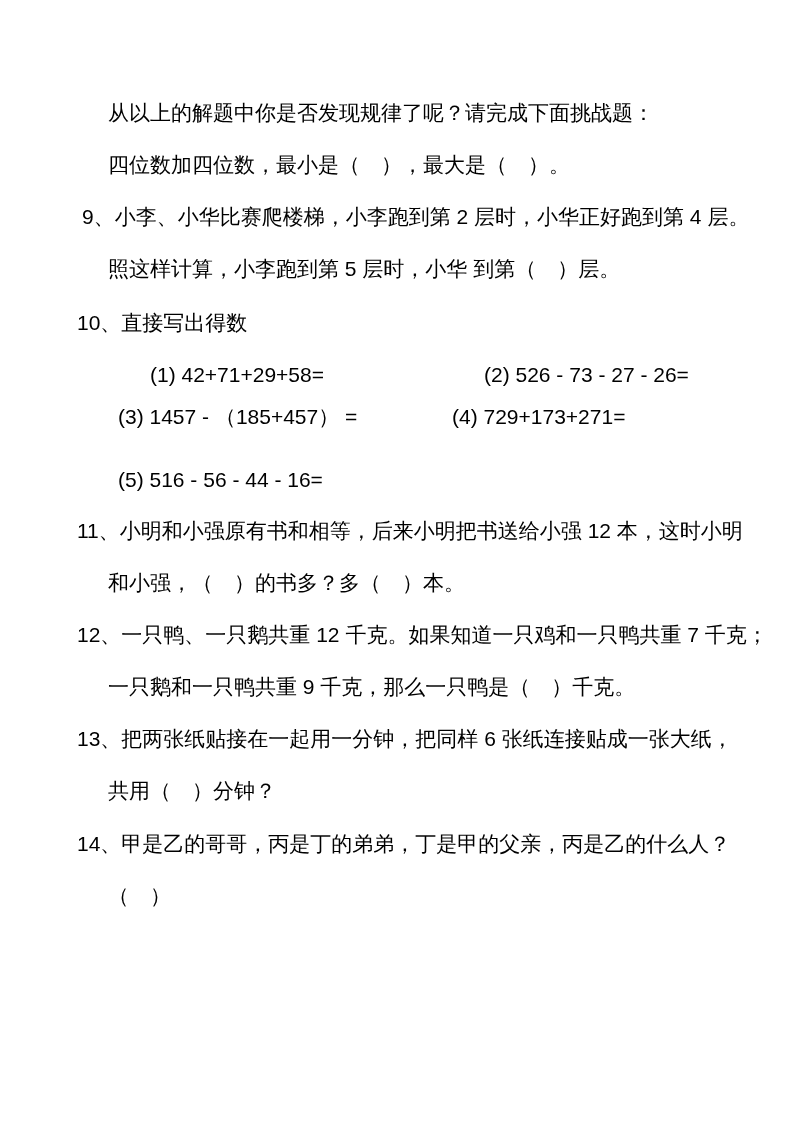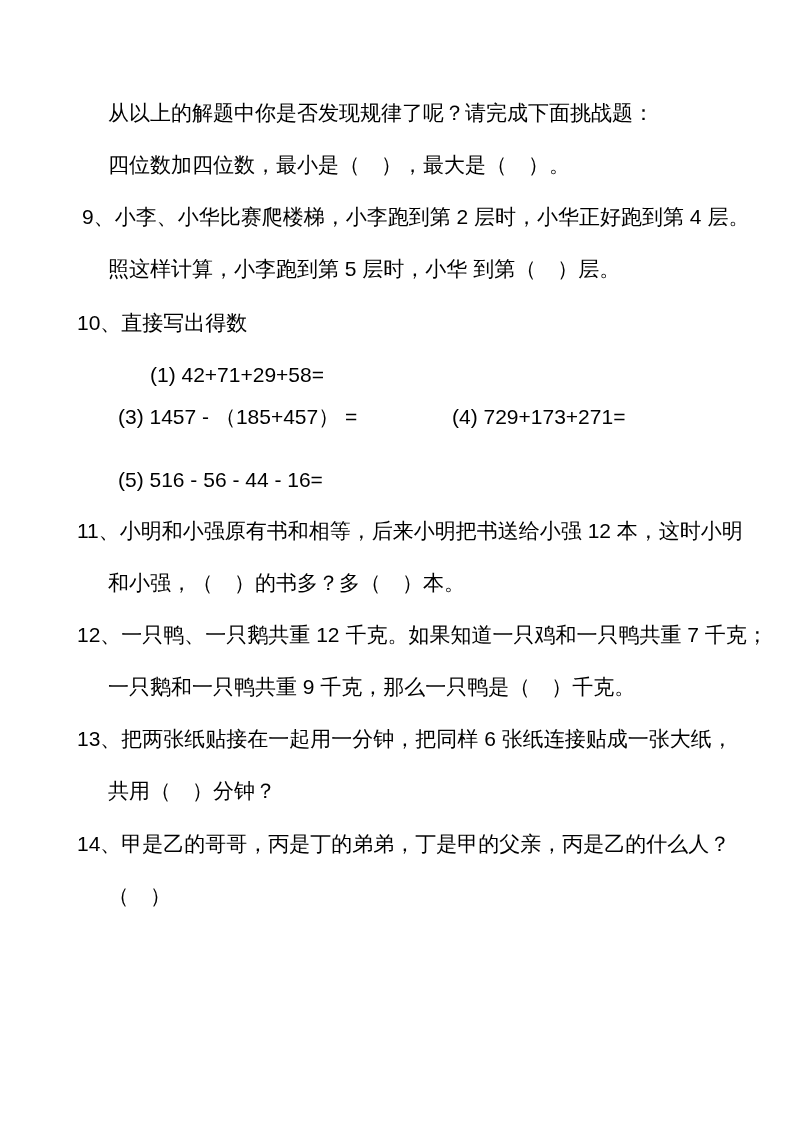--- a/index.html
+++ b/index.html
@@ -63,20 +63,21 @@
   <div class="line l1 ind-body">从以上的解题中你是否发现规律了呢？请完成下面挑战题：</div>
   <div class="line l2 ind-body">四位数加四位数，最小是（　），最大是（　）。</div>
 
   <div class="line l3 ind-num1">9、小李、小华比赛爬楼梯，小李跑到第 2 层时，小华正好跑到第 4 层。</div>
   <div class="line l4 ind-body">照这样计算，小李跑到第 5 层时，小华 到第（　）层。</div>
 
   <div class="line l5 ind-num2">10、直接写出得数</div>
 
   <div class="line l6">
     <span class="col-left">(1) 42+71+29+58=</span>
+    <span class="col-right">(2) 526 - 73 - 27 - 26=</span>
   </div>
   <div class="line l7">
     <span class="col-left">(3) 1457 - （185+457） =</span>
     <span class="col-right">(4) 729+173+271=</span>
   </div>
   <div class="line l8 ind-item">(5) 516 - 56 - 44 - 16=</div>
 
   <div class="line l9  ind-num2">11、小明和小强原有书和相等，后来小明把书送给小强 12 本，这时小明</div>
   <div class="line l10 ind-body">和小强，（　）的书多？多（　）本。</div>
 

